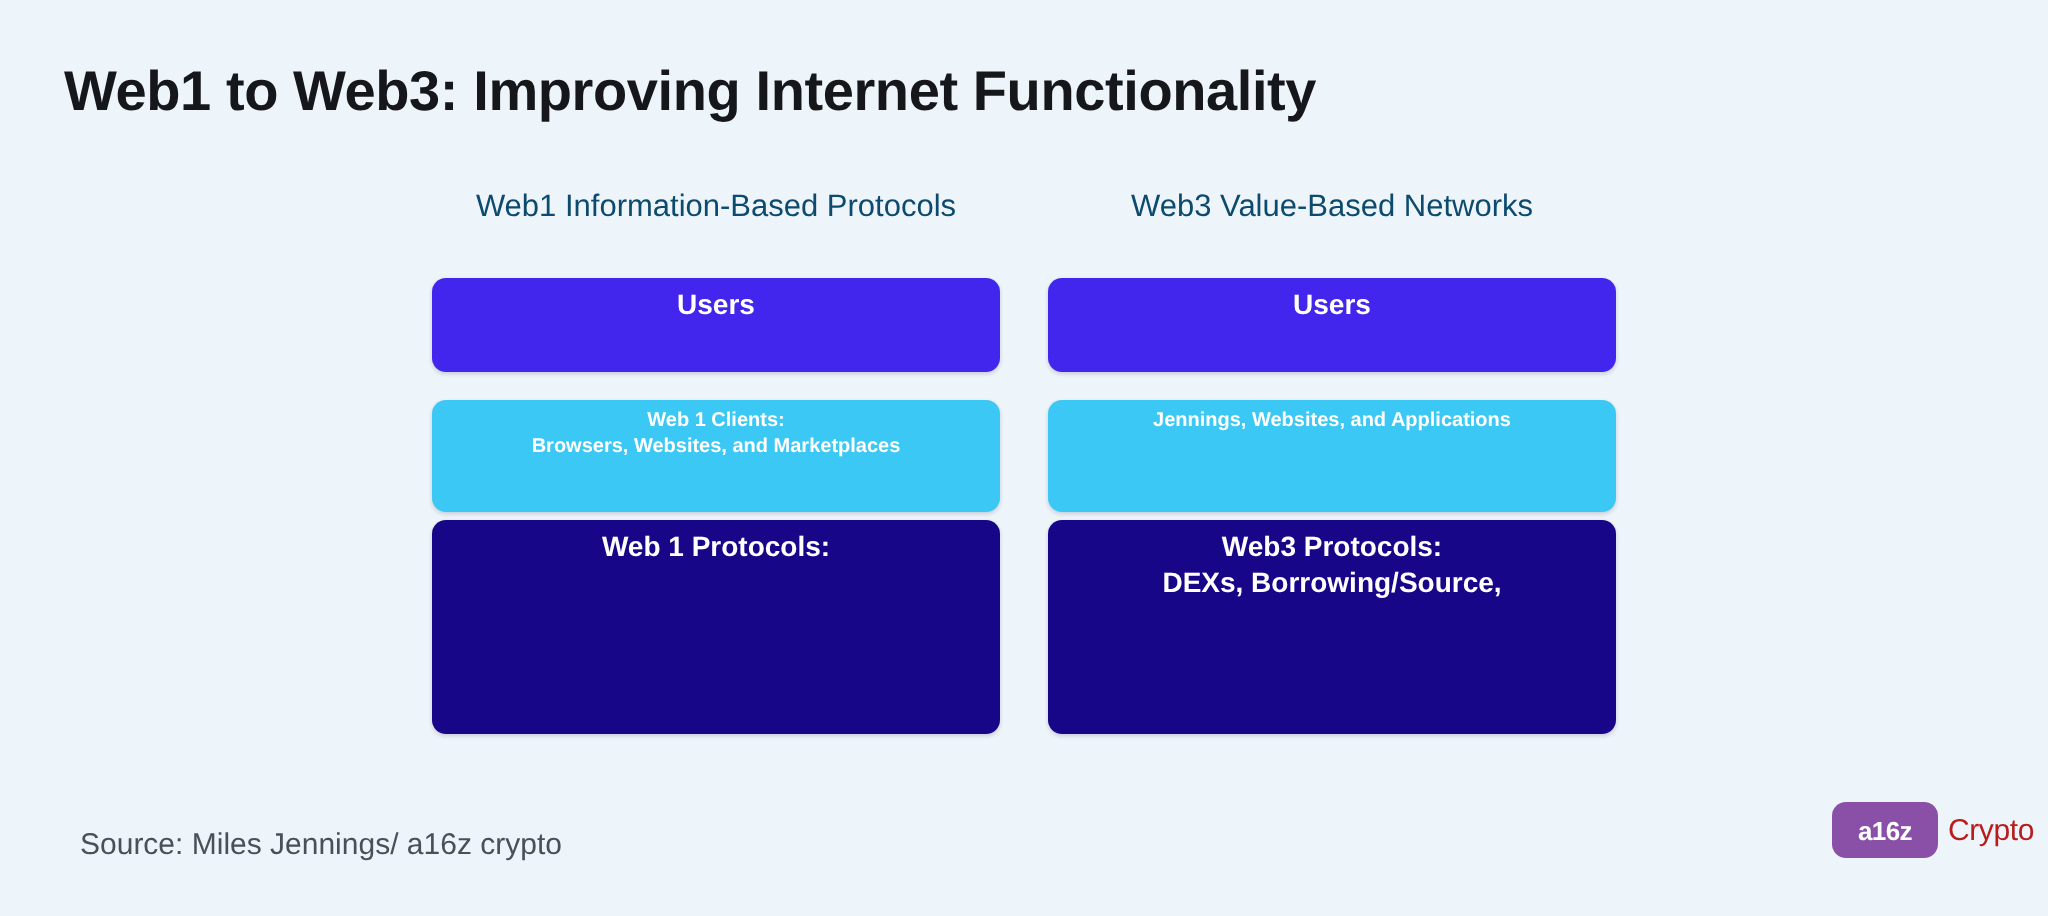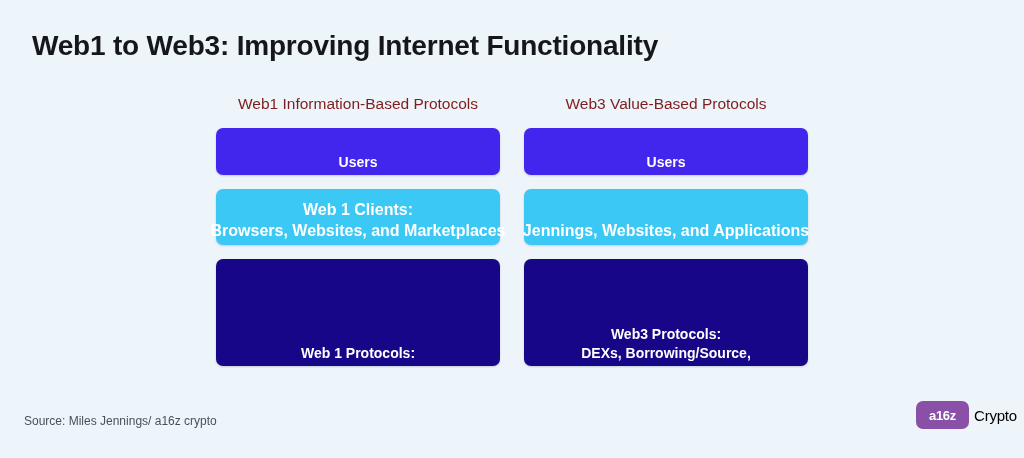--- a/index.html
+++ b/index.html
@@ -51,30 +51,30 @@
     flex-direction: column;
   }
 
   .col-header {
     height: 32px;
     display: flex;
     align-items: center;
     justify-content: center;
     font-size: 15.5px;
     font-weight: 400;
-    color: #7f1d1d;
-    white-space: nowrap;
-    margin-bottom: 8px;
+    color: #0c4a6e;
+    white-space: nowrap;
+    margin-bottom: 19px;
   }
 
   
   .layer {
     border-radius: 7px;
     display: flex;
-    align-items: flex-end;
+    align-items: flex-start;
     justify-content: center;
     text-align: center;
     color: #ffffff;
     font-weight: bold;
     box-sizing: border-box;
     padding: 4px 10px;
     line-height: 1.32;
     box-shadow: 0 1px 2px rgba(20, 30, 60, 0.18);
   }
   .layer .lines {
@@ -87,35 +87,35 @@
 
   .layer-users {
     height: 47px;
     background: #4226ee;
     font-size: 14px;
     margin-bottom: 14px;
   }
   .layer-clients {
     height: 56px;
     background: #3cc8f4;
-    font-size: 16px;
-    margin-bottom: 14px;
+    font-size: 10px;
+    margin-bottom: 4px;
   }
   .layer-protocols {
     height: 107px;
     background: #180689;
     font-size: 14px;
   }
 
   
   .source {
     position: absolute;
-    left: 24px;
+    left: 40px;
     top: 414px;
-    font-size: 12px;
+    font-size: 15px;
     color: #4a5058;
     white-space: nowrap;
   }
 
   .logo {
     position: absolute;
     left: 916px;
     top: 401px;
     display: flex;
     flex-direction: row;
@@ -130,21 +130,21 @@
     display: flex;
     align-items: center;
     justify-content: center;
     color: #ffffff;
     font-size: 13px;
     font-weight: bold;
     letter-spacing: -0.3px;
   }
   .logo-word {
     font-size: 15px;
-    color: #000000;
+    color: #b91c1c;
     letter-spacing: -0.2px;
   }
 </style>
 </head>
 <body>
 
 <div class="page">
 
   <div class="title">Web1 to Web3: Improving Internet Functionality</div>
 
@@ -167,21 +167,21 @@
       </div>
 
       <div class="layer layer-protocols">
         <span class="lines">
           <span class="line">Web 1 Protocols:</span>
         </span>
       </div>
     </div>
 
     <div class="column">
-      <div class="col-header">Web3 Value-Based Protocols</div>
+      <div class="col-header">Web3 Value-Based Networks</div>
 
       <div class="layer layer-users">
         <span class="lines">
           <span class="line">Users</span>
         </span>
       </div>
 
       <div class="layer layer-clients">
         <span class="lines">
           <span class="line">Jennings, Websites, and Applications</span>

